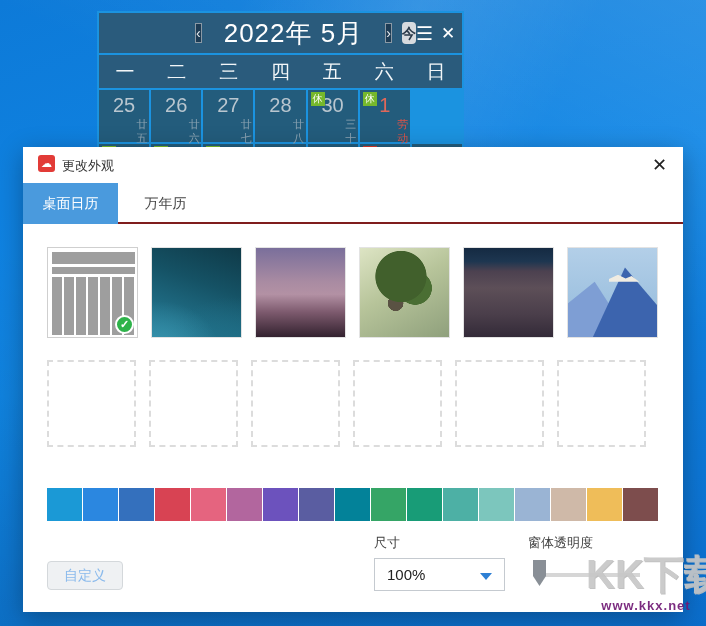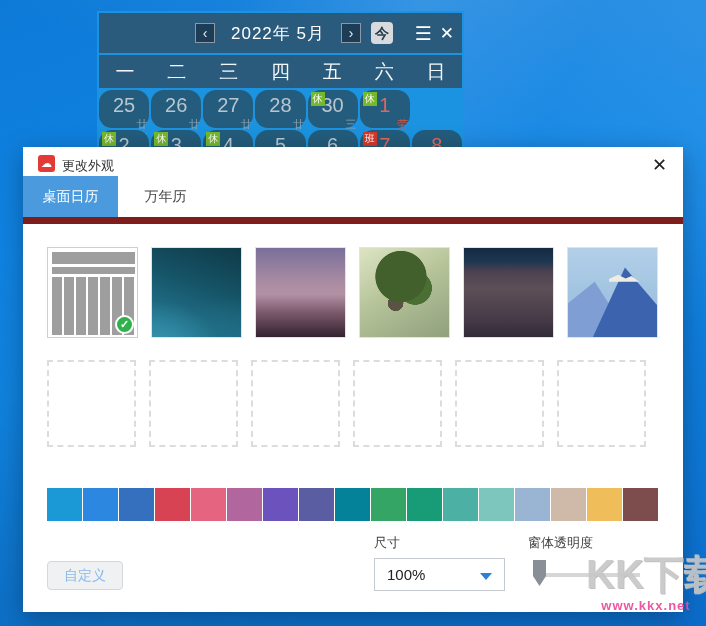--- a/index.html
+++ b/index.html
@@ -14,48 +14,48 @@
     background:linear-gradient(115deg, rgba(255,255,255,0) 30%, rgba(255,255,255,0.10) 46%, rgba(255,255,255,0) 62%); }
 
   
   .calendar { position:absolute; left:97px; top:11px; width:367px;
     border:2px solid #1b93e0; background:#1b93e0;
     display:flex; flex-direction:column; gap:2px; z-index:1; }
   .cal-titlebar { background:#2a5b7c; height:40px; display:flex; align-items:center; color:#fff; }
   .nav-btn { width:20px; height:20px; background:#1d3c55; border:1px solid #8a99a5;
     color:#e8eef2; font-size:14px; line-height:18px; text-align:center; cursor:pointer; }
   .nav-prev { margin-left:96px; }
-  .cal-title { font-size:17px; letter-spacing:1px; margin:0 16px; white-space:nowrap; }
+  .cal-title { font-size:26px; letter-spacing:1px; margin:0 22px; white-space:nowrap; }
   .today-btn { width:22px; height:22px; margin-left:10px; background:#d7dbdf; color:#2a3a4a;
     border-radius:4px; font-size:14px; font-weight:bold; text-align:center; line-height:22px; }
   .menu-btn { margin-left:auto; margin-right:8px; font-size:19px; color:#fff; }
   .cal-close { margin-right:8px; font-size:17px; color:#fff; }
   .cal-weekdays { background:#2a5b7c; height:33px; display:grid; grid-template-columns:repeat(7,1fr); }
   .cal-weekdays span { color:#f2f6f8; font-size:19px; text-align:center; line-height:33px; }
   .cal-week { display:grid; grid-template-columns:repeat(7,1fr); gap:2px; }
-  .cal-cell { background:#235c7c; height:38px; position:relative; text-align:center; padding-top:3px;border-radius:13px; }
+  .cal-cell { background:#235c7c; height:52px; position:relative; text-align:center; padding-top:3px; }
   .cell-num { font-size:20px; color:#b9c6cf; line-height:24px; }
   .cell-lunar { font-size:11px; color:#8ba3b2; line-height:14px;margin-left:36px; }
   .cal-cell.holiday .cell-num { color:#e0685a; }
   .cal-cell.holiday .cell-lunar { color:#dd5348;text-align:center; }
   .badge { position:absolute; top:2px; left:3px; width:14px; height:14px; font-size:10px;
     line-height:14px; color:#fff; text-align:center; }
   .badge-rest { background:#76b82c; }
   .badge-work { background:#d5392b; }
 
   
   .dialog { position:absolute; left:23px; top:147px; width:660px; height:465px; background:#fff;
     box-shadow:0 6px 24px rgba(0,0,0,0.30); z-index:10; }
   .dlg-titlebar { height:36px; position:relative; }
   .app-icon { position:absolute; left:15px; top:8px; width:17px; height:17px; background:#e23b37;
     border-radius:3px; color:#fff; font-size:11px; text-align:center; line-height:17px; }
   .dlg-title { position:absolute; left:39px; top:10px; font-size:13px; color:#333; }
   .dlg-close { position:absolute; right:16px; top:7px; font-size:18px; color:#222; cursor:pointer;
     font-weight:300; }
-  .tabbar { height:41px; border-bottom:7px solid #7f1d1d; display:flex;align-items:flex-end; }
+  .tabbar { height:41px; border-bottom:2px solid #7f1d1d; display:flex; }
   .tab { width:95px; height:41px; text-align:center; line-height:41px; font-size:14px; color:#444; cursor:pointer; }
   .tab.active { background:#4a9add; color:#fff; }
 
   .thumb-row { position:absolute; left:24px; display:flex; gap:13px; }
   .thumb { width:91px; height:91px; position:relative; border:1px solid #e3e3e3; overflow:hidden; cursor:pointer; }
   .thumb-grid { border:1px solid #cfcfcf;
     background:
       linear-gradient(#9e9e9e,#9e9e9e) 4px 4px / 83px 12px no-repeat,
       linear-gradient(#9e9e9e,#9e9e9e) 4px 19px / 83px 7px no-repeat,
       repeating-linear-gradient(90deg, #9e9e9e 0 10px, #fff 10px 12px) 4px 29px / 83px 58px no-repeat,
@@ -98,21 +98,21 @@
   .dd-arrow { position:absolute; right:12px; top:14px; width:0; height:0;
     border-left:6px solid transparent; border-right:6px solid transparent; border-top:7px solid #2d7fd4; }
   .slider-track { position:absolute; left:516px; top:426px; width:101px; height:4px; background:#d6d6d6; }
   .slider-thumb { position:absolute; left:510px; top:413px; width:13px; height:26px; background:#898f96;
     clip-path:polygon(0 0, 100% 0, 100% 62%, 50% 100%, 0 62%); cursor:pointer; }
 
   .watermark { position:absolute; left:586px; top:550px; width:120px; z-index:40; opacity:0.92;
     text-align:center; pointer-events:none; }
   .wm-logo { font-size:40px; font-weight:800; color:#c7c7c7; letter-spacing:0px; line-height:48px;
     text-shadow:1px 1px 0 #bdbdbd; white-space:nowrap; }
-  .wm-url { font-size:13px; color:#ec4899; font-weight:bold; letter-spacing:1px; }
+  .wm-url { font-size:13px; color:#701a75; font-weight:bold; letter-spacing:1px; }
 </style>
 </head>
 <body>
 
 <div class="streak"></div>
 
 <div class="calendar">
   <div class="cal-titlebar">
     <div class="nav-btn nav-prev"><span>‹</span></div>
     <div class="cal-title">2022年 5月</div>

